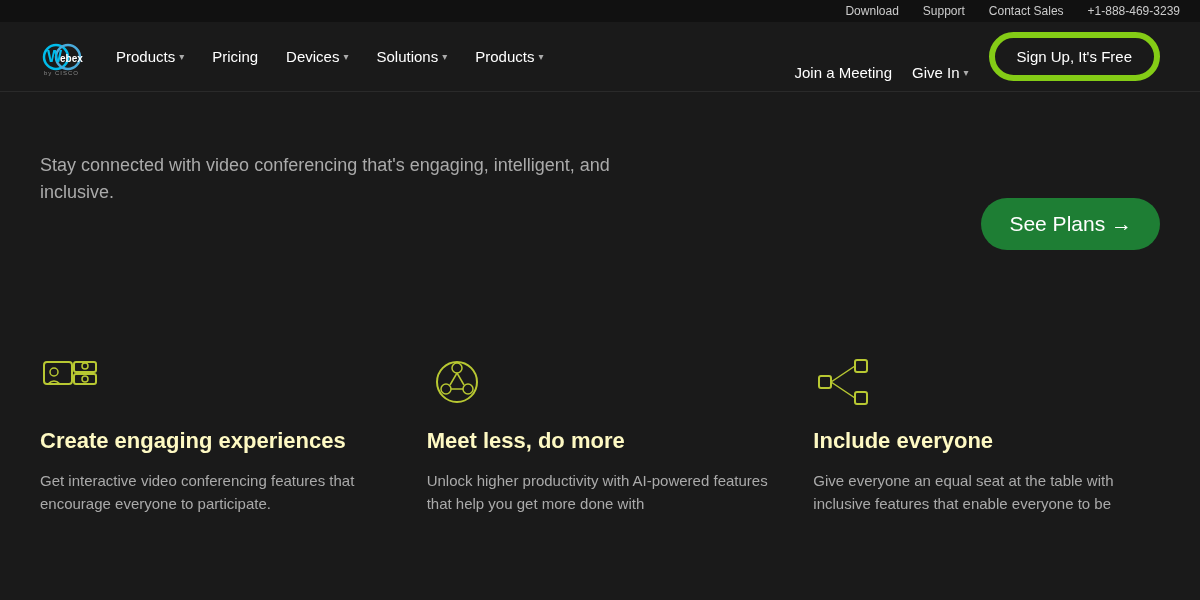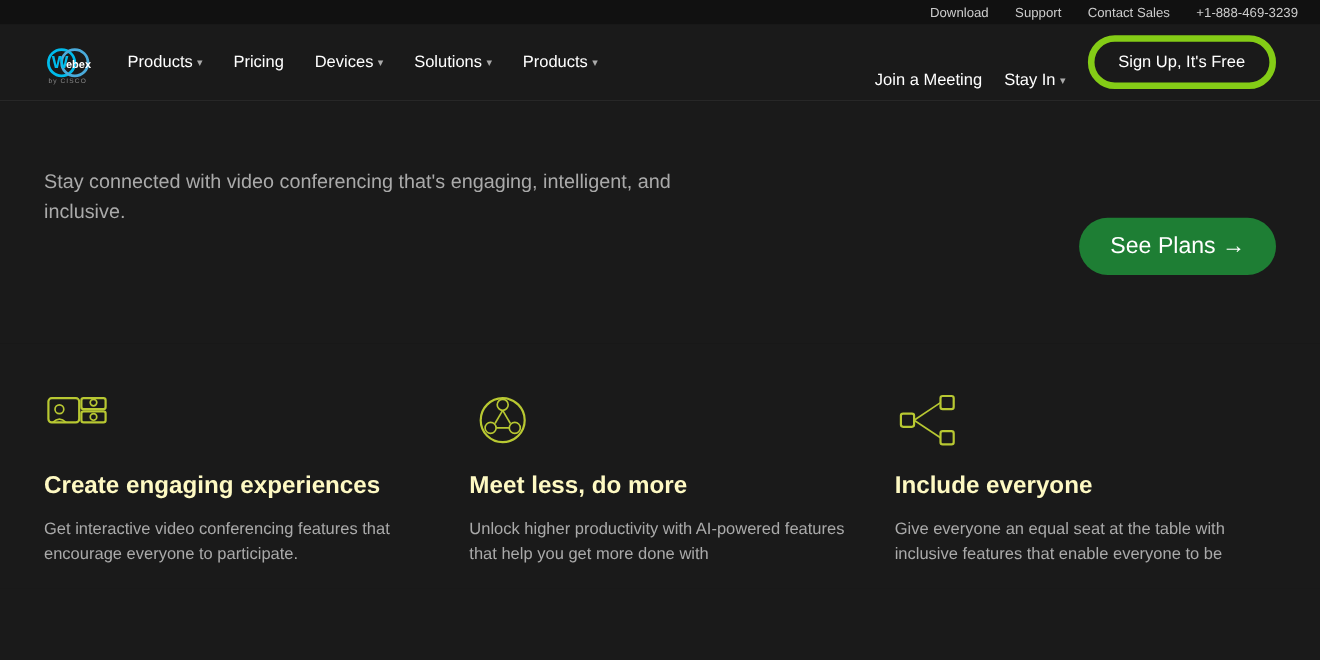--- a/index.html
+++ b/index.html
@@ -228,21 +228,21 @@
           <span>Products</span>
           <span class="chevron">▾</span>
         </a>
       </li>
     </ul>
   </div>
 
   <div class="nav-right">
     <a>Join a Meeting</a>
     <a class="sign-in-btn">
-      <span>Stay In</span>
+      <span>Give In</span>
       <span class="chevron">▾</span>
     </a>
     <button class="signup-btn">Sign Up, It's Free</button>
   </div>
 </nav>
 
 <section class="hero">
   <div class="hero-text">
     <p class="hero-subtitle">Stay connected with video conferencing that's engaging, intelligent, and inclusive.</p>
   </div>

